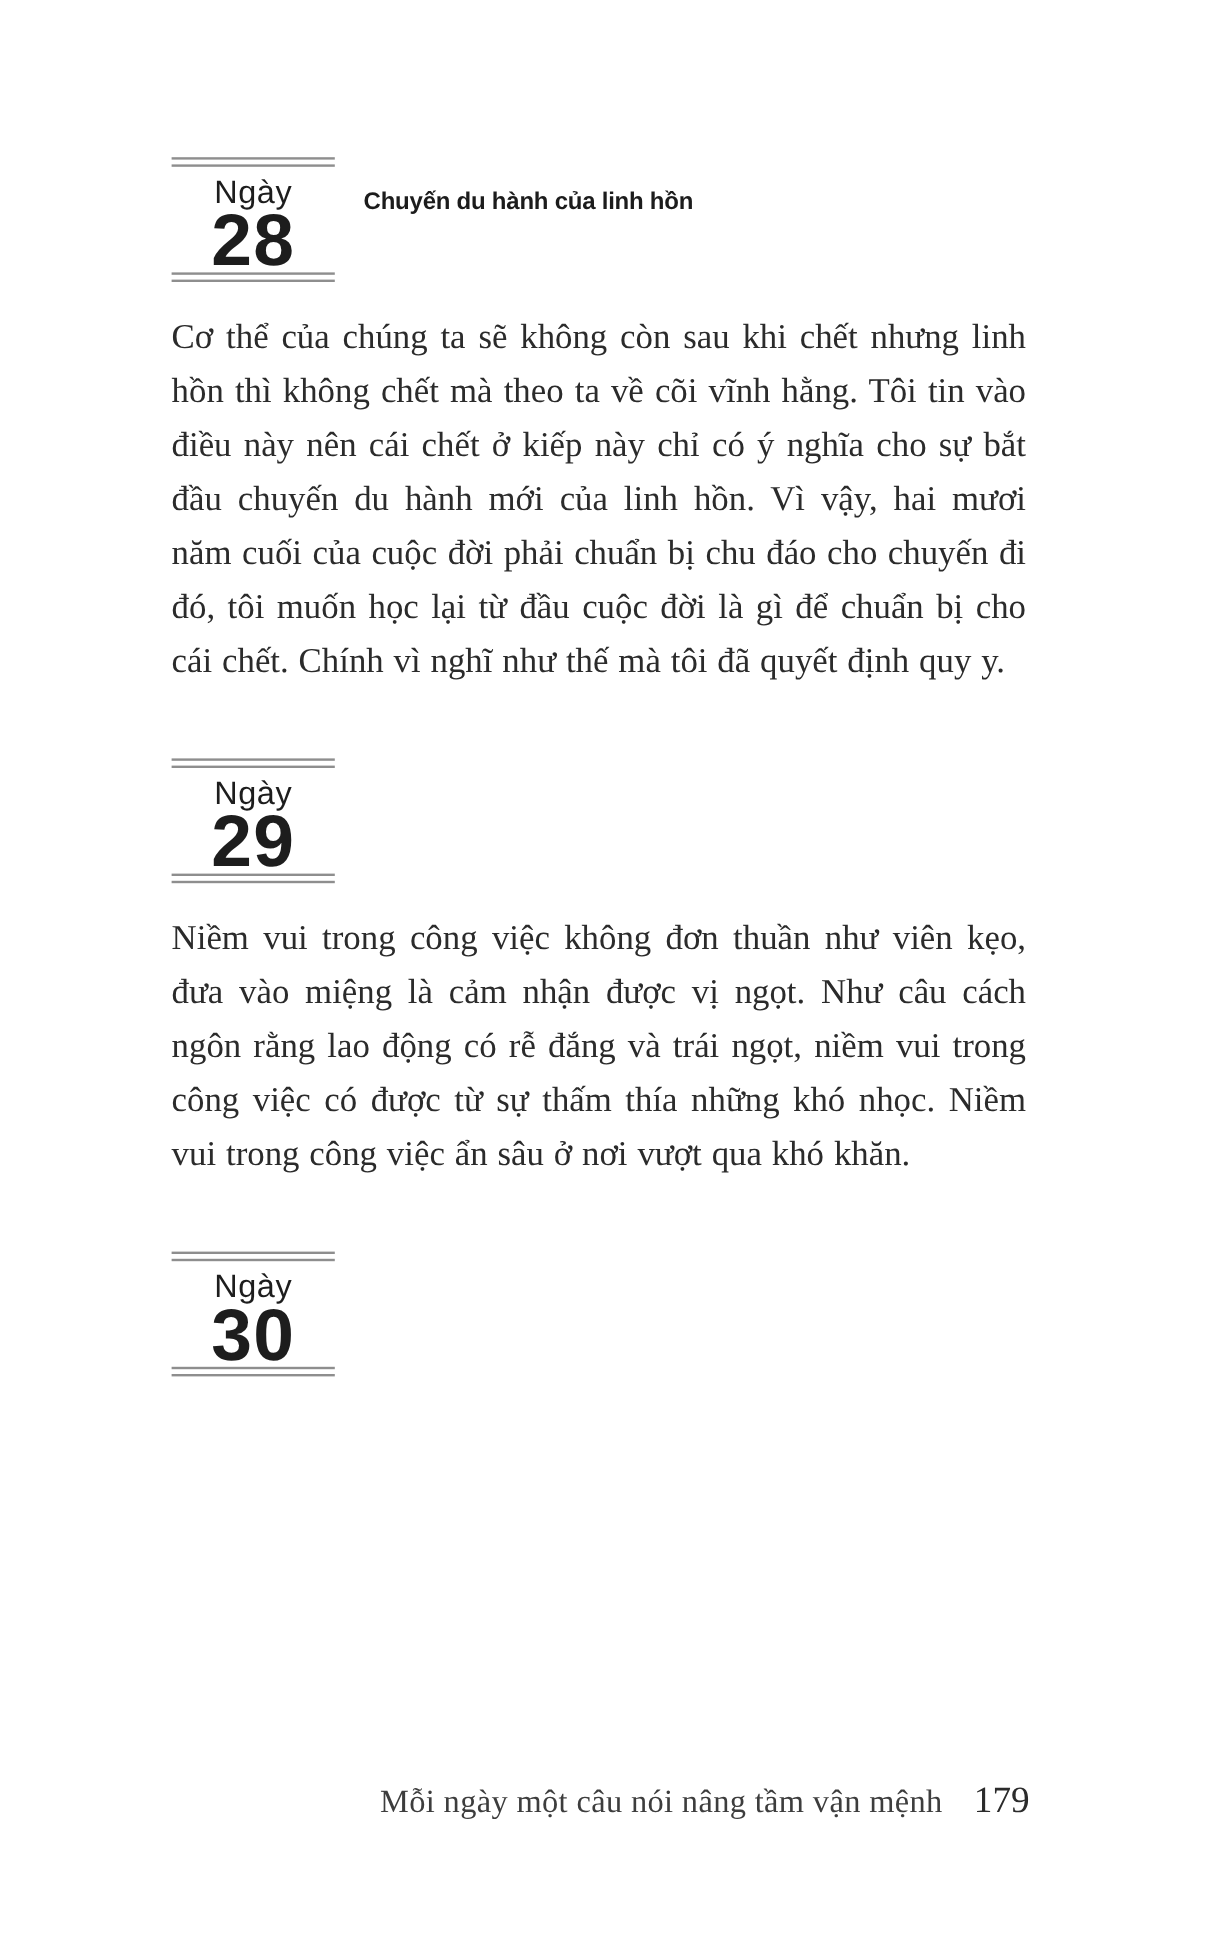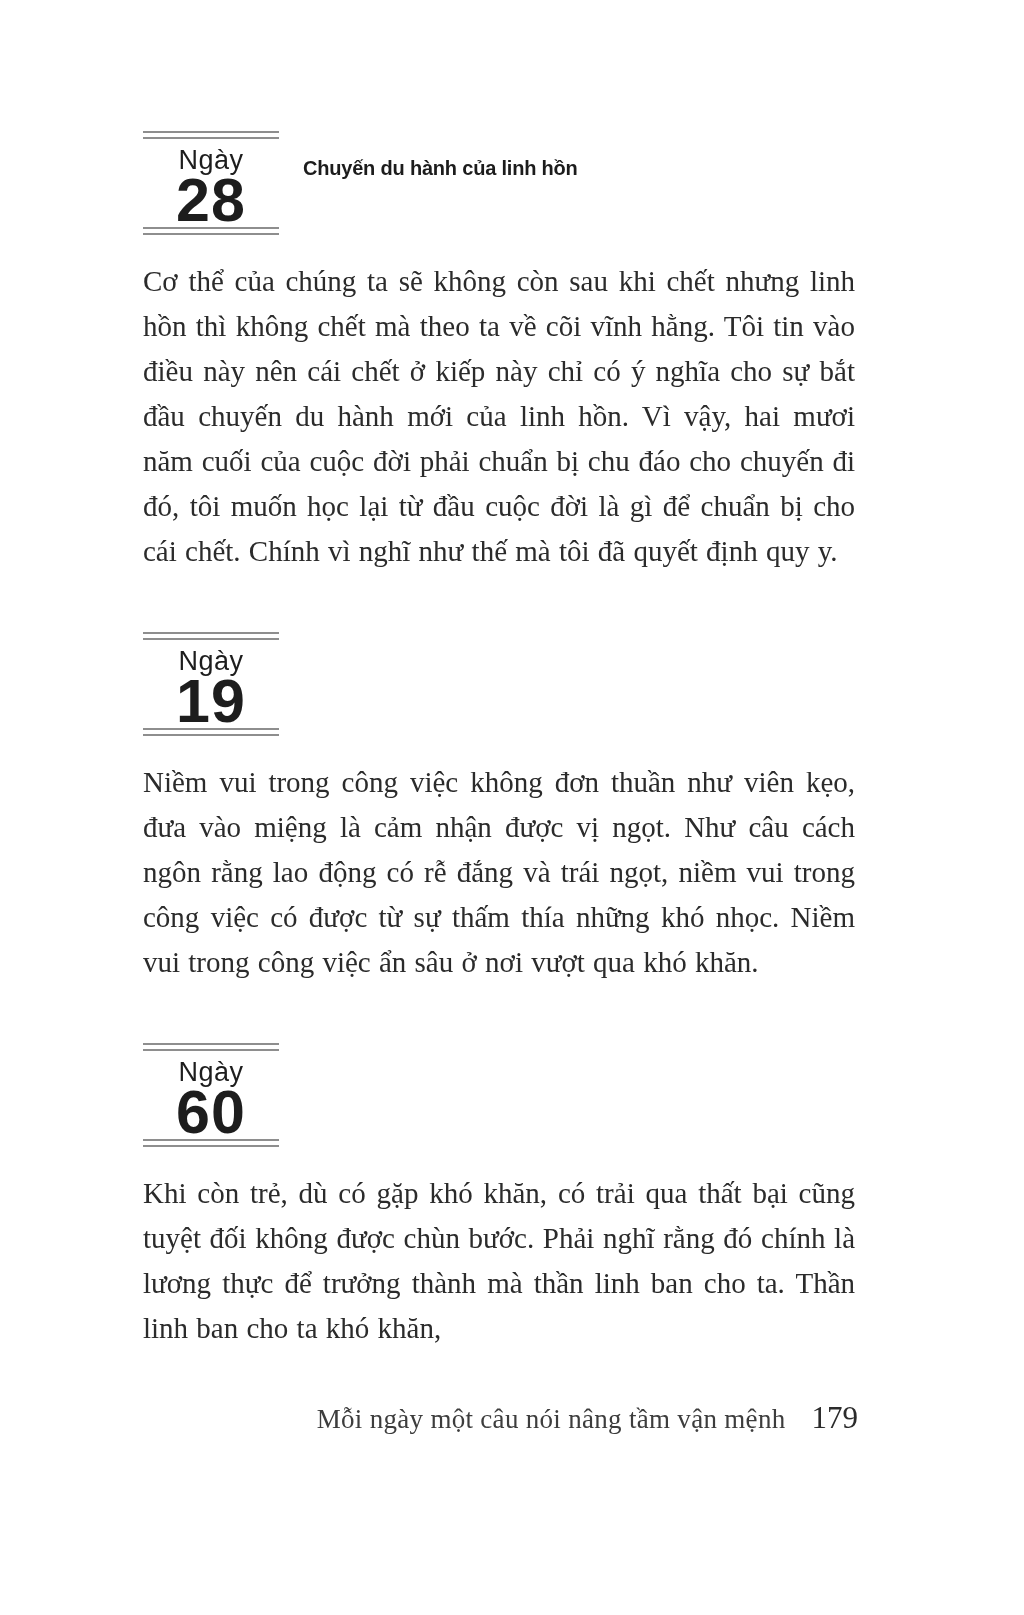--- a/index.html
+++ b/index.html
@@ -64,21 +64,21 @@
     font-size: 29px;
     line-height: 45px;
     color: #2b2b2b;
     text-align: justify;
     margin-bottom: 58px;
     word-spacing: 1px;
   }
   .entry:last-of-type .entry-body { margin-bottom: 0; }
   .page-footer {
     position: absolute;
-    top: 1400px;
+    top: 1482px;
     left: 143px;
     width: 715px;
     text-align: right;
     white-space: nowrap;
     color: #3d3d3d;
   }
   .footer-title {
     font-size: 27px;
     letter-spacing: 0.3px;
   }
@@ -104,36 +104,35 @@
       <h2 class="entry-title">Chuyến du hành của linh hồn</h2>
     </div>
     <p class="entry-body">Cơ thể của chúng ta sẽ không còn sau khi chết nhưng linh hồn thì không chết mà theo ta về cõi vĩnh hằng. Tôi tin vào điều này nên cái chết ở kiếp này chỉ có ý nghĩa cho sự bắt đầu chuyến du hành mới của linh hồn. Vì vậy, hai mươi năm cuối của cuộc đời phải chuẩn bị chu đáo cho chuyến đi đó, tôi muốn học lại từ đầu cuộc đời là gì để chuẩn bị cho cái chết. Chính vì nghĩ như thế mà tôi đã quyết định quy y.</p>
   </section>
 
   <section class="entry">
     <div class="entry-header">
       <div class="day-box">
         <div class="rule"></div>
         <div class="day-label">Ngày</div>
-        <div class="day-number">19</div>
+        <div class="day-number">29</div>
         <div class="rule"></div>
       </div>
     </div>
     <p class="entry-body">Niềm vui trong công việc không đơn thuần như viên kẹo, đưa vào miệng là cảm nhận được vị ngọt. Như câu cách ngôn rằng lao động có rễ đắng và trái ngọt, niềm vui trong công việc có được từ sự thấm thía những khó nhọc. Niềm vui trong công việc ẩn sâu ở nơi vượt qua khó khăn.</p>
   </section>
 
   <section class="entry">
     <div class="entry-header">
       <div class="day-box">
         <div class="rule"></div>
         <div class="day-label">Ngày</div>
-        <div class="day-number">60</div>
+        <div class="day-number">30</div>
         <div class="rule"></div>
       </div>
     </div>
-    <p class="entry-body">Khi còn trẻ, dù có gặp khó khăn, có trải qua thất bại cũng tuyệt đối không được chùn bước. Phải nghĩ rằng đó chính là lương thực để trưởng thành mà thần linh ban cho ta. Thần linh ban cho ta khó khăn,</p>
   </section>
 
   <footer class="page-footer">
     <span class="footer-title">Mỗi ngày một câu nói nâng tầm vận mệnh</span><span class="footer-page">179</span>
   </footer>
 
 </div>
 
 </body></html>

